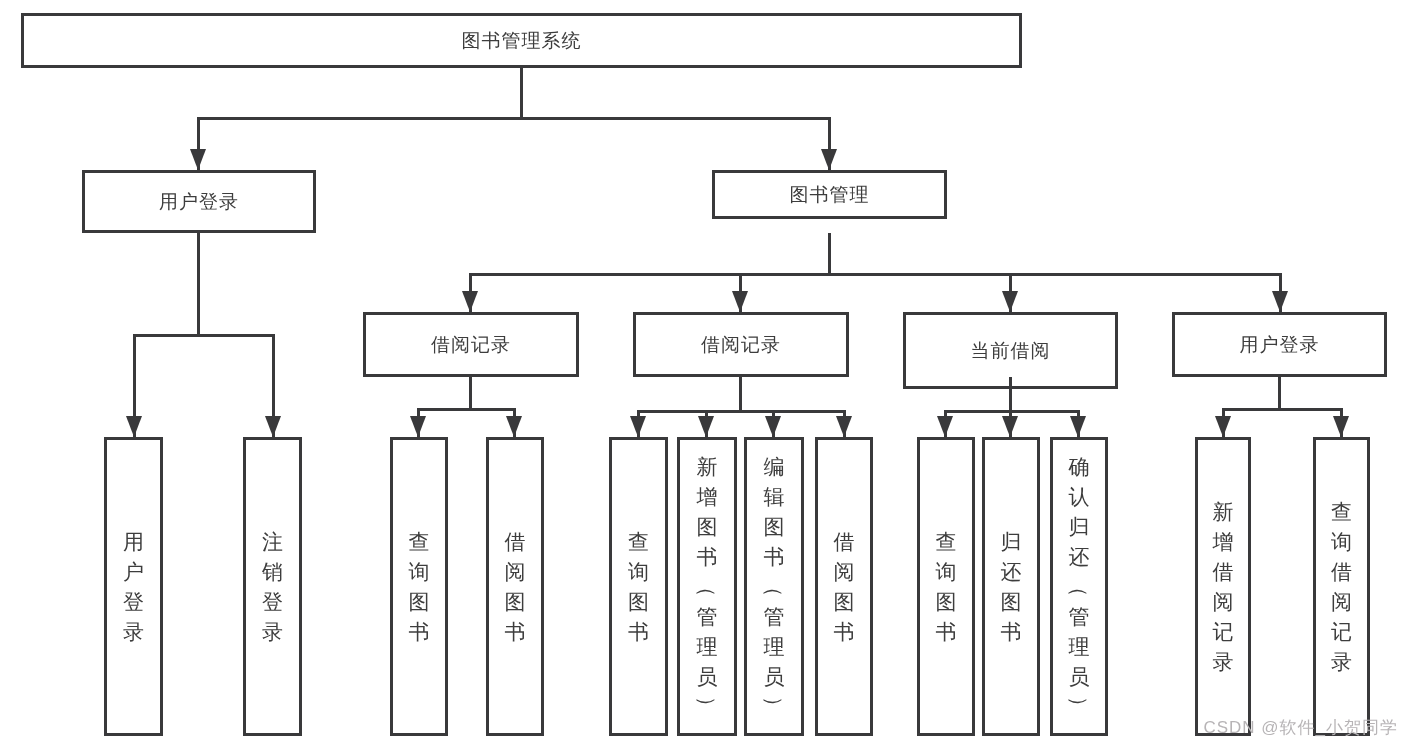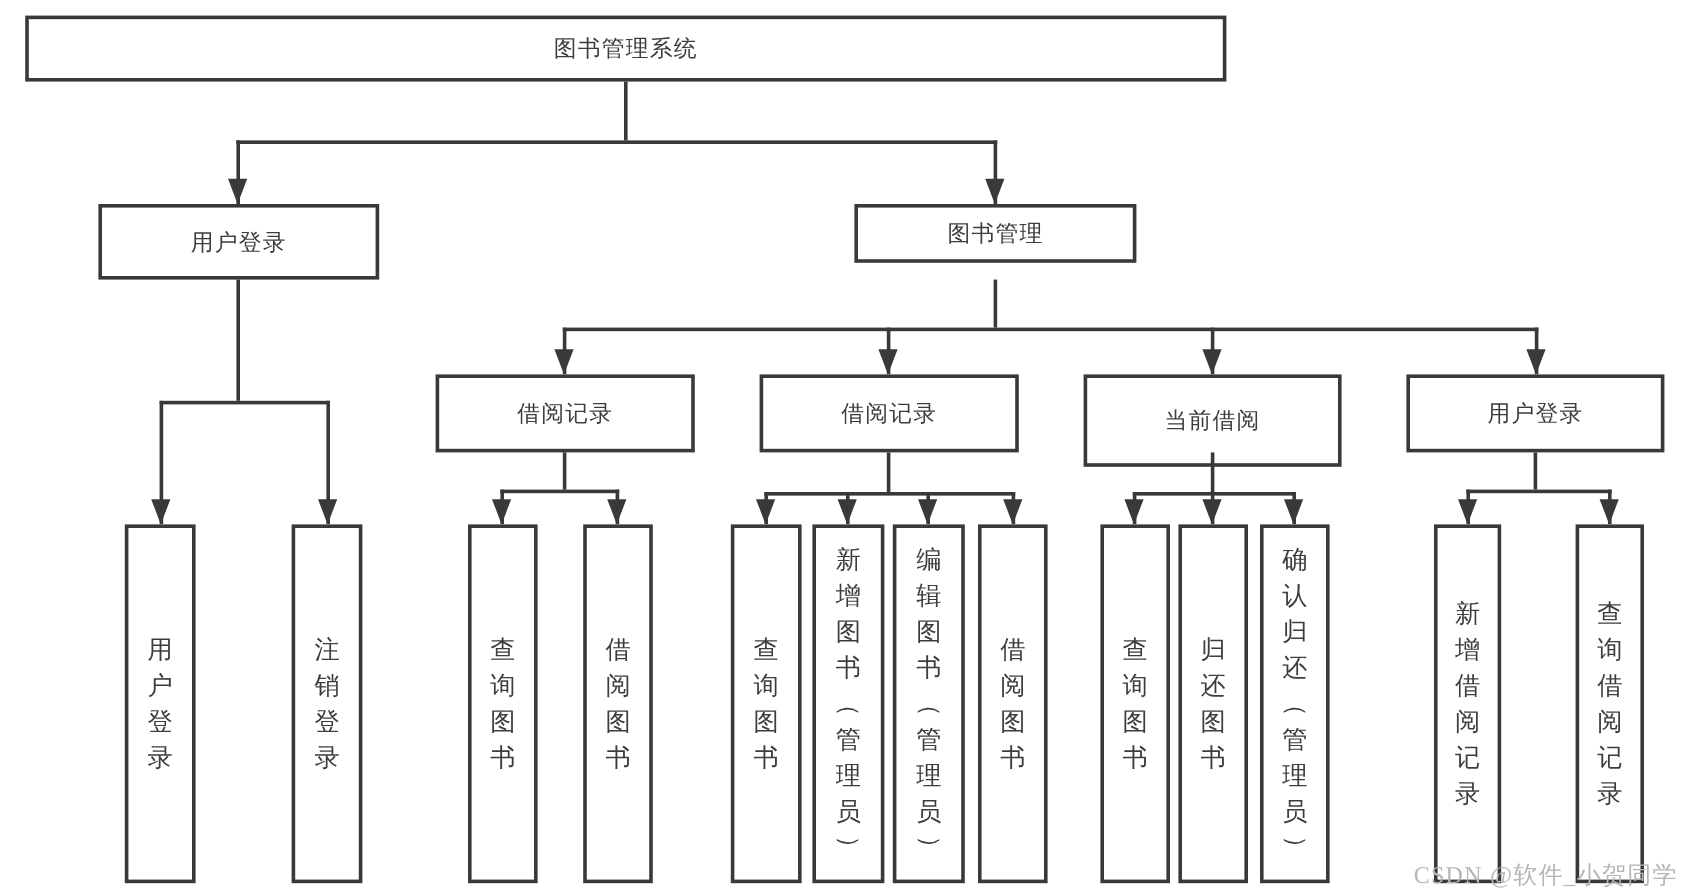--- a/index.html
+++ b/index.html
@@ -17,22 +17,22 @@
   .leaf span.rot{transform:rotate(90deg);}
   .vline,.hline{position:absolute;background:#39393b;}
   .vline{width:3px;}
   .hline{height:3px;}
   .arrow{
     position:absolute;width:0;height:0;
     border-left:8px solid transparent;border-right:8px solid transparent;
     border-top:21px solid #39393b;
   }
   .watermark{
-    position:absolute;top:716px;right:7px;font-size:20px;color:#b7b4b6;
-    letter-spacing:1px;white-space:nowrap;font-family:Liberation Serif, serif;
+    position:absolute;top:716px;right:7px;font-size:17px;color:#b7b4b6;
+    letter-spacing:1px;white-space:nowrap;
   }
 </style>
 </head>
 <body>
 
 <div id="stage">
 
   <div class="box hbox" style="left:21px;top:13px;width:1001px;height:55px;">
     <span>图书管理系统</span>
   </div>

